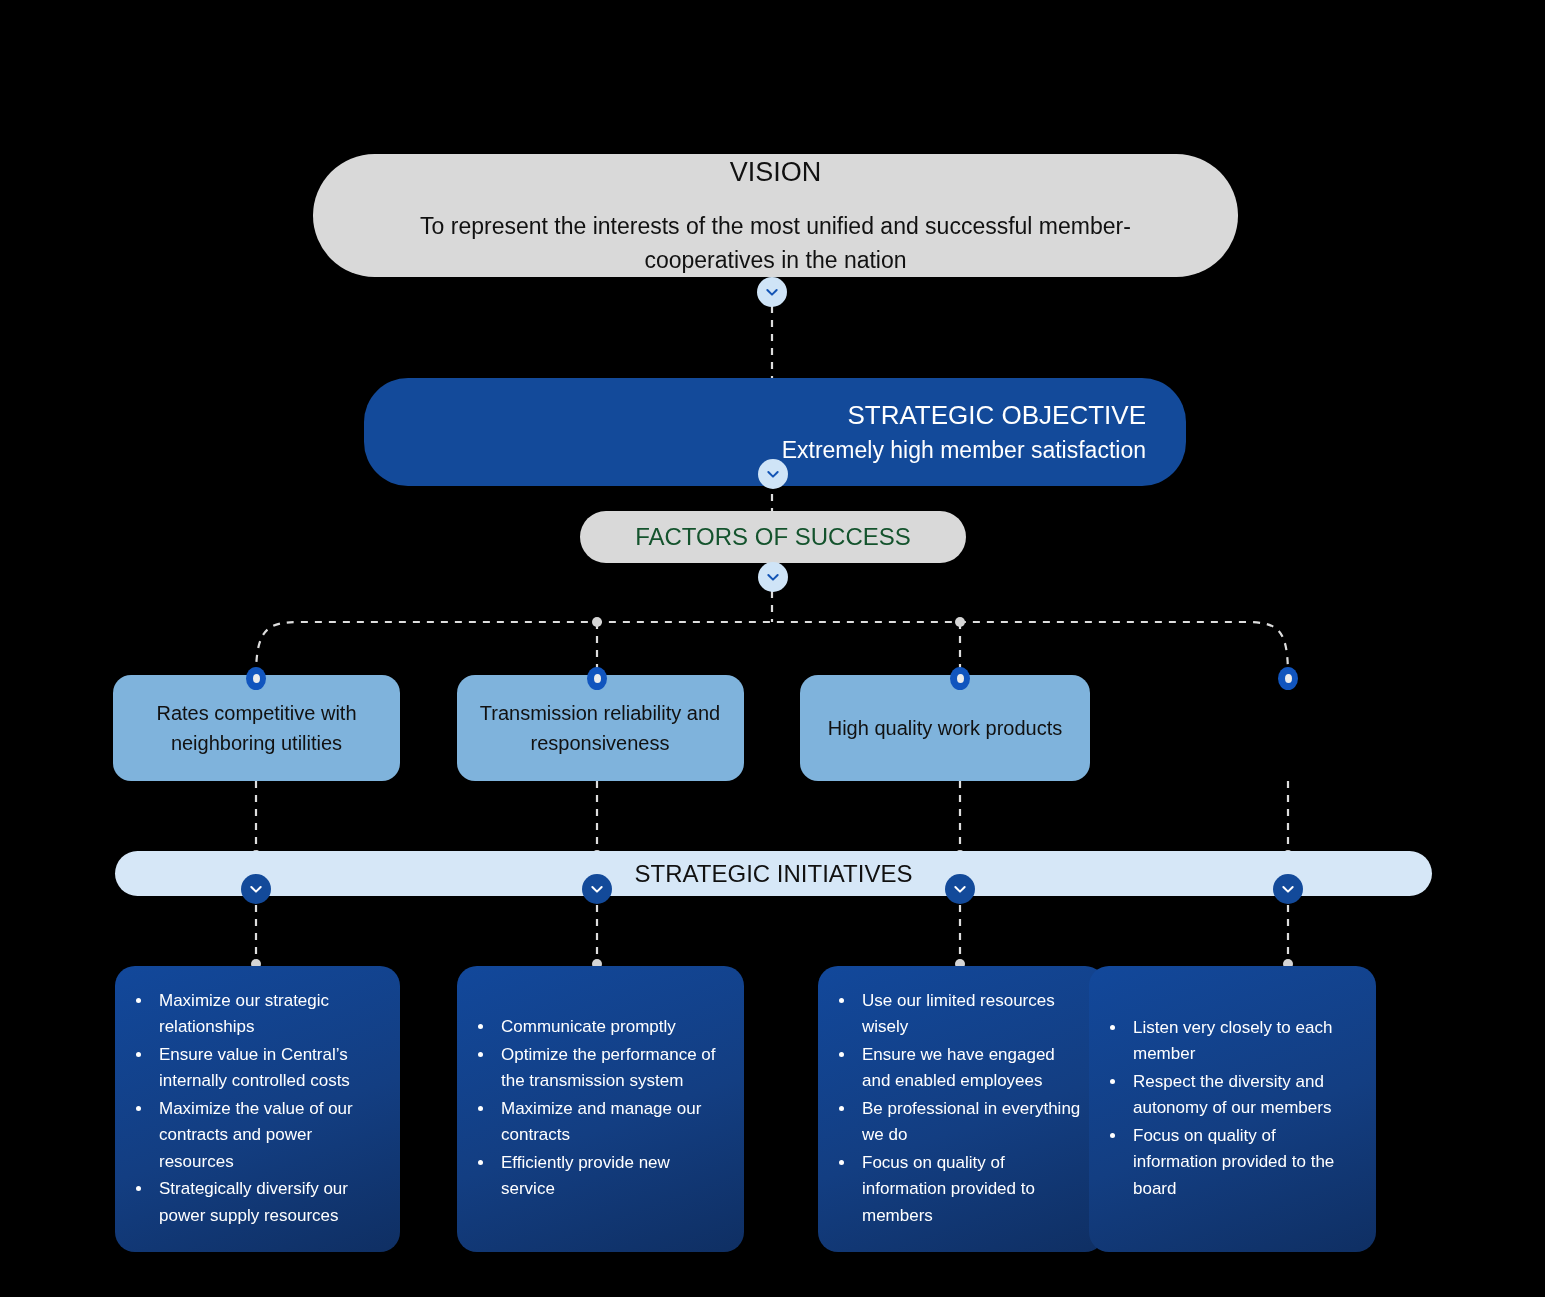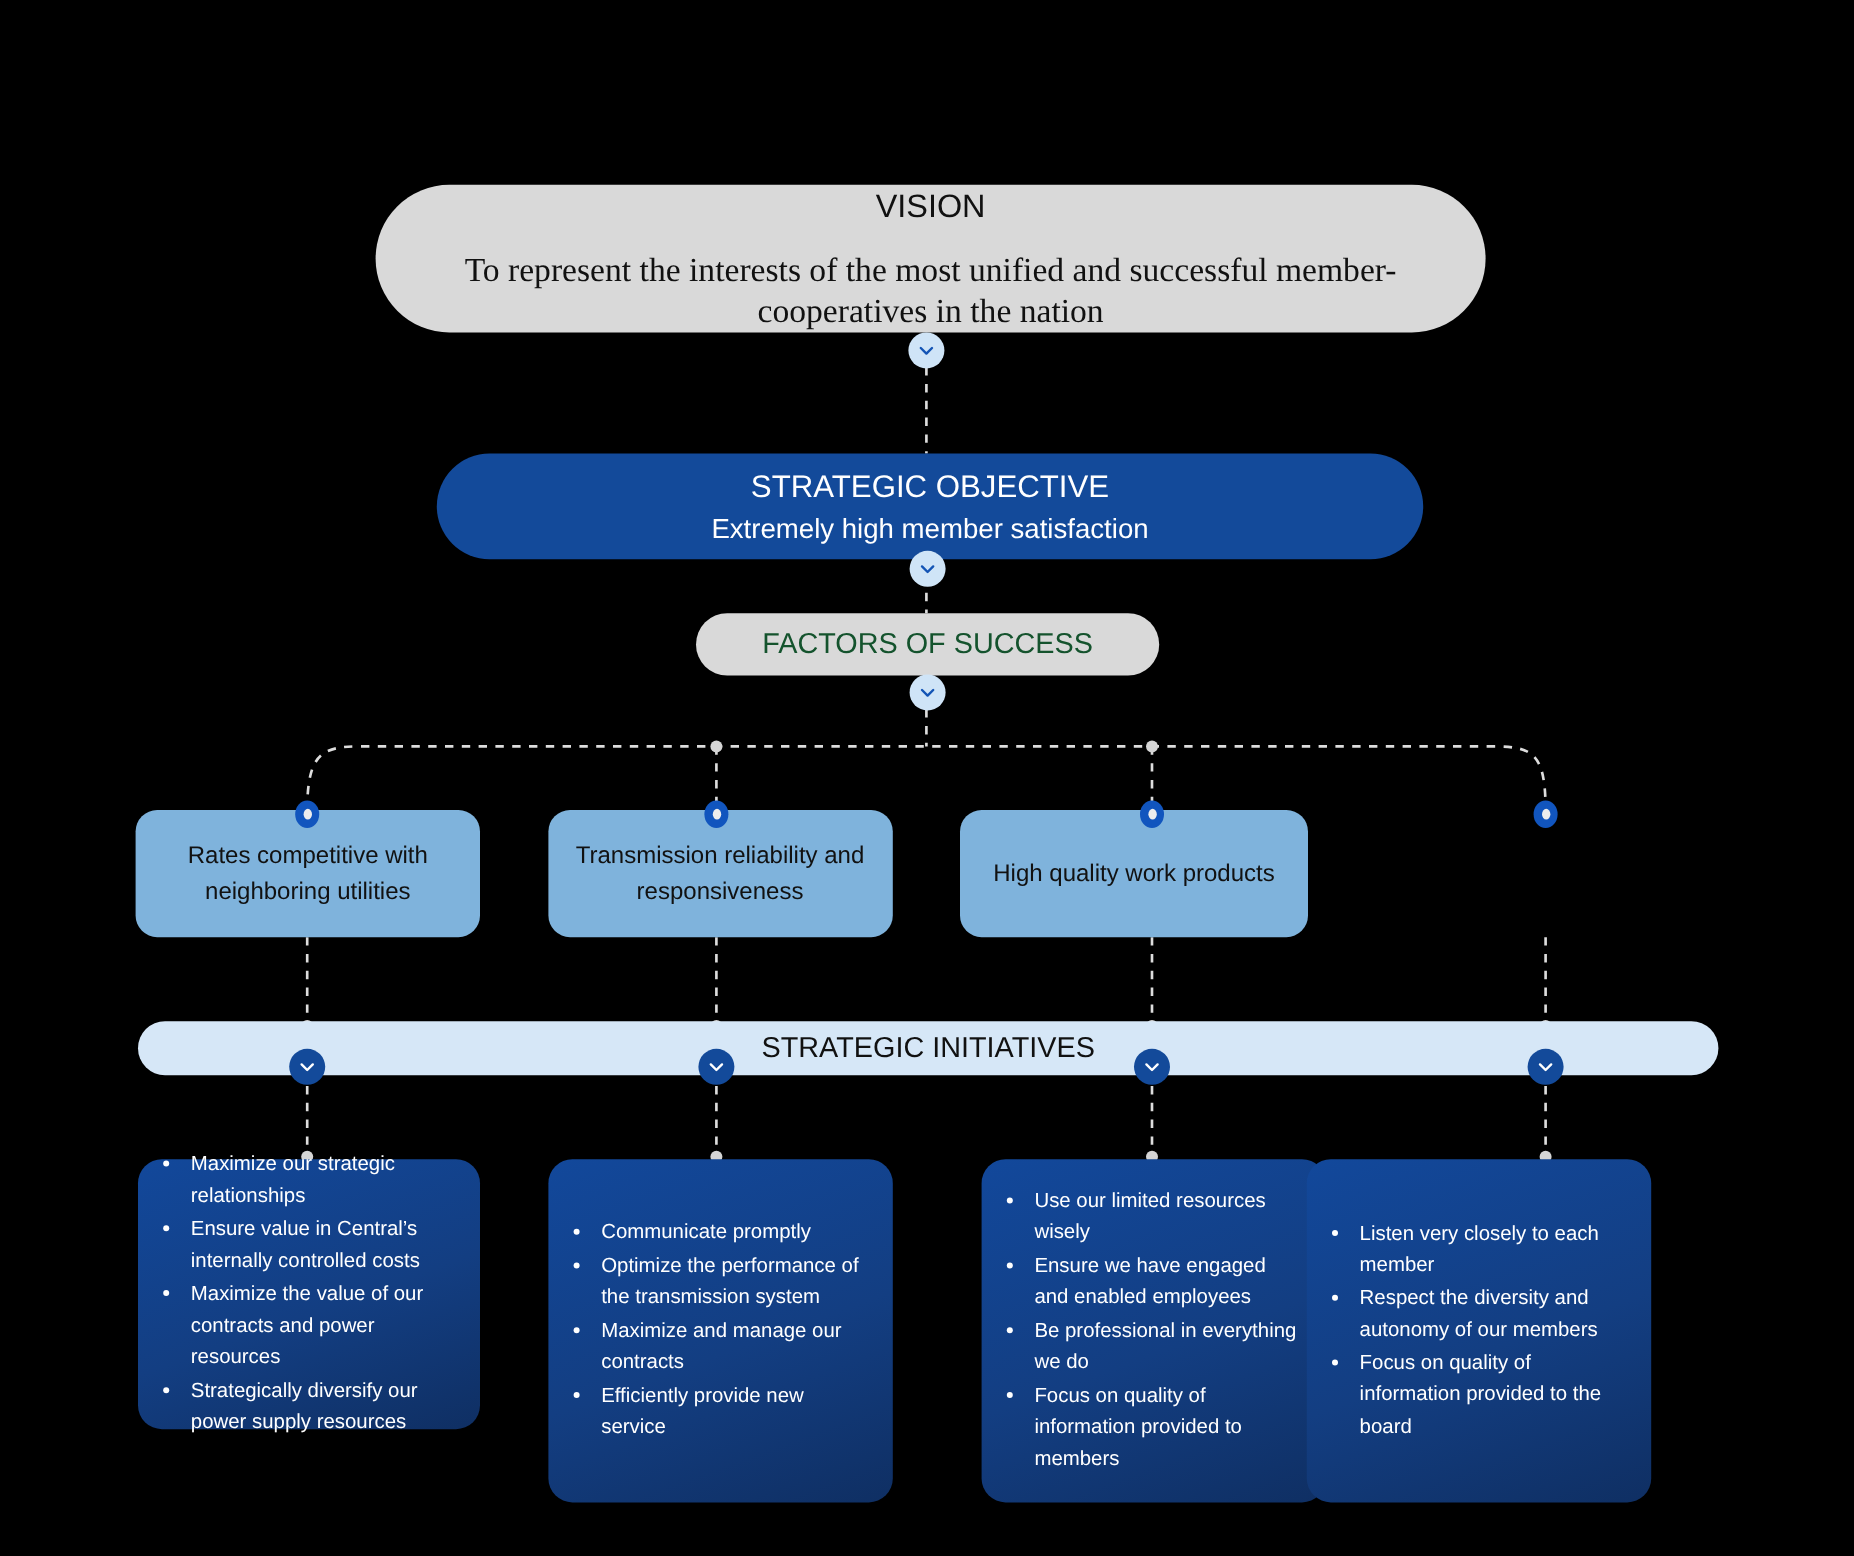--- a/index.html
+++ b/index.html
@@ -30,26 +30,27 @@
   }
 
   .vision-box{
     left:313px;top:154px;width:925px;height:123px;
     background:#D9D9D9;border-radius:62px;
     color:#111;
     padding:6px 60px;
     gap:16px;
   }
   .vision-title{font-size:27px;line-height:37px;margin-bottom:2px;}
-  .vision-text{font-size:28px;line-height:34px;font-family:Liberation Serif, serif;}
+  .vision-text{font-size:23px;line-height:34px;}
 
   .objective-box{
-    left:364px;top:378px;width:822px;height:88px;
+    left:364px;top:378px;width:822px;height:108px;
     background:#134A9A;border-radius:44px;color:#fff;
     padding:4px 40px;
+    align-items:flex-end;
   }
   .objective-title{font-size:26px;line-height:36px;}
   .objective-text{font-size:23px;line-height:34px;}
 
   .factors-box{
     left:580px;top:511px;width:386px;height:52px;
     background:#D9D9D9;border-radius:26px;color:#14532d;
   }
   .factors-title{font-size:24px;}
 
@@ -218,21 +219,21 @@
     <svg viewBox="0 0 24 24">
       <path d="M5 9 L12 16 L19 9" fill="none" stroke="#FFFFFF" stroke-width="3" stroke-linecap="round" stroke-linejoin="round"></path>
     </svg>
   </div>
   <div class="chev dark" style="left:1273px;top:874px;">
     <svg viewBox="0 0 24 24">
       <path d="M5 9 L12 16 L19 9" fill="none" stroke="#FFFFFF" stroke-width="3" stroke-linecap="round" stroke-linejoin="round"></path>
     </svg>
   </div>
 
-  <div class="init" style="left:115px;top:966px;width:285px;height:225px;">
+  <div class="init" style="left:115px;top:966px;width:285px;height:286px;">
     <ul>
       <li>Maximize our strategic relationships</li>
       <li>Ensure value in Central’s internally controlled costs</li>
       <li>Maximize the value of our contracts and power resources</li>
       <li>Strategically diversify our power supply resources</li>
     </ul>
   </div>
 
   <div class="init" style="left:457px;top:966px;width:287px;height:286px;">
     <ul>

